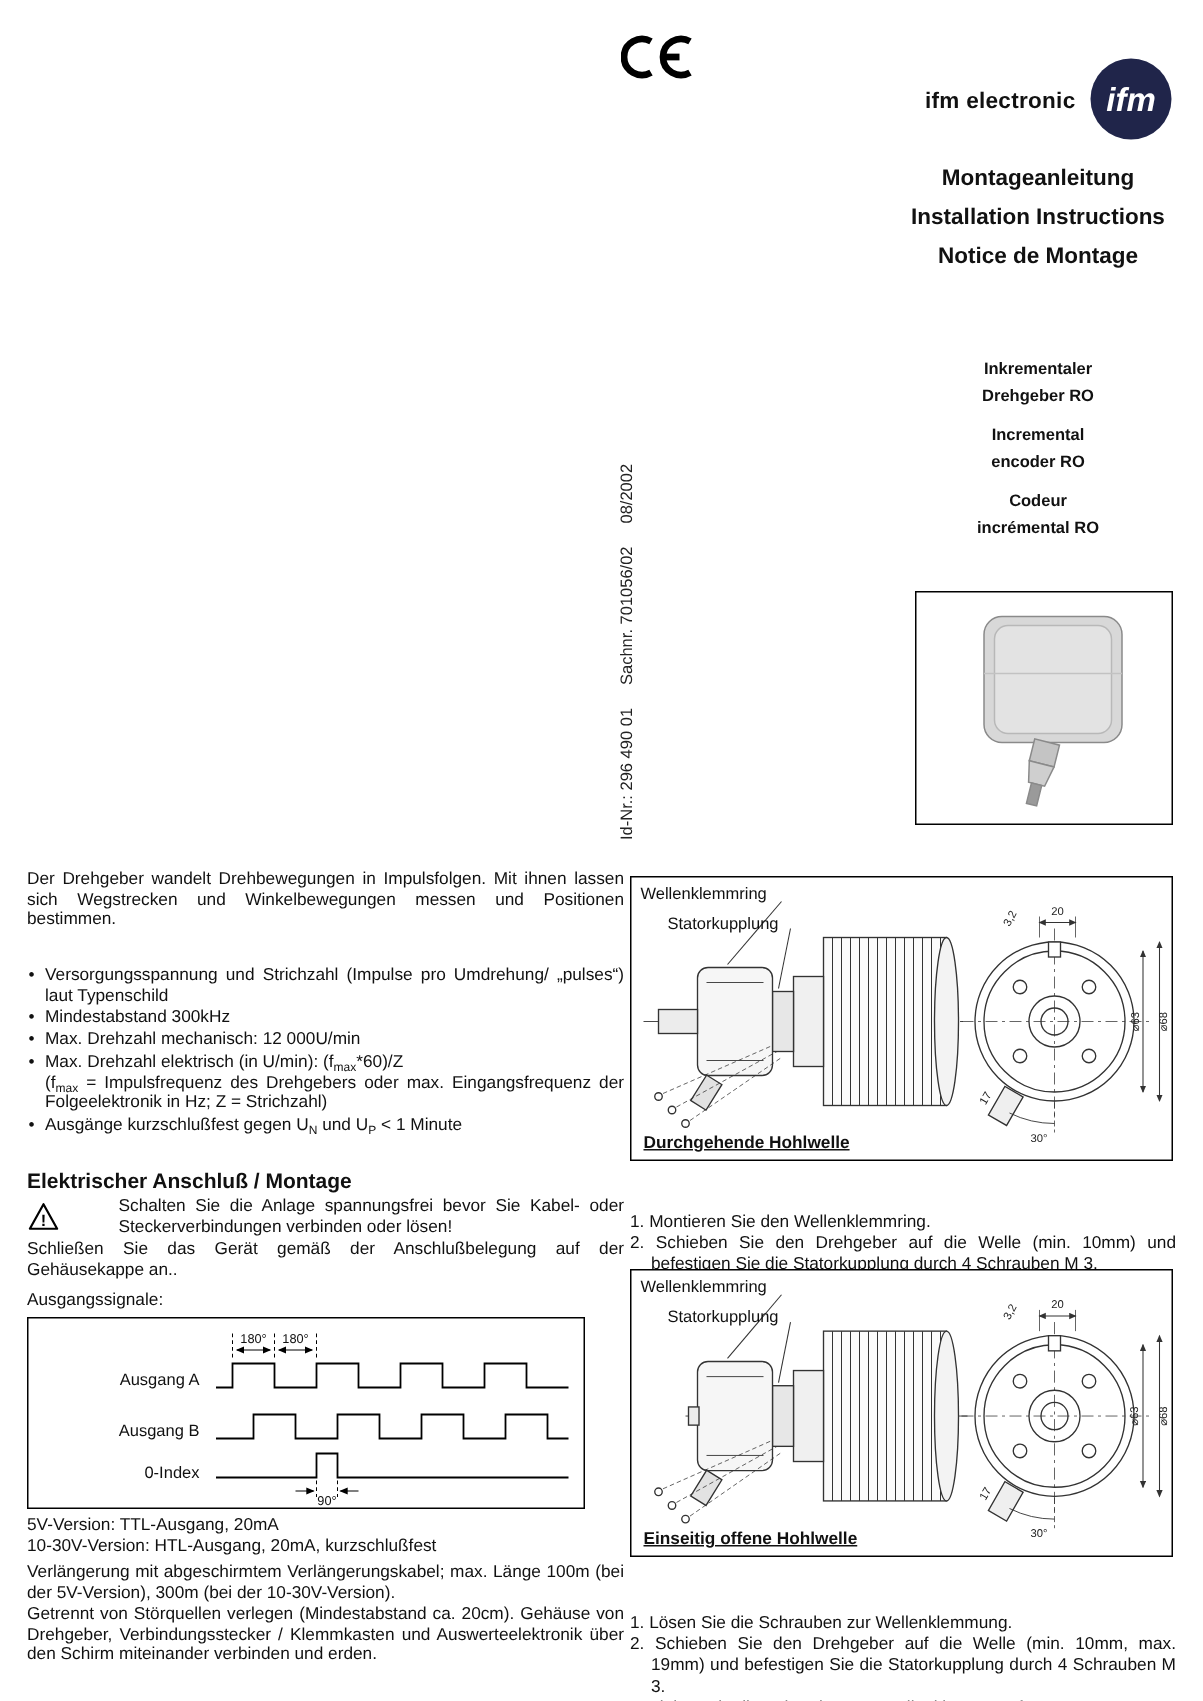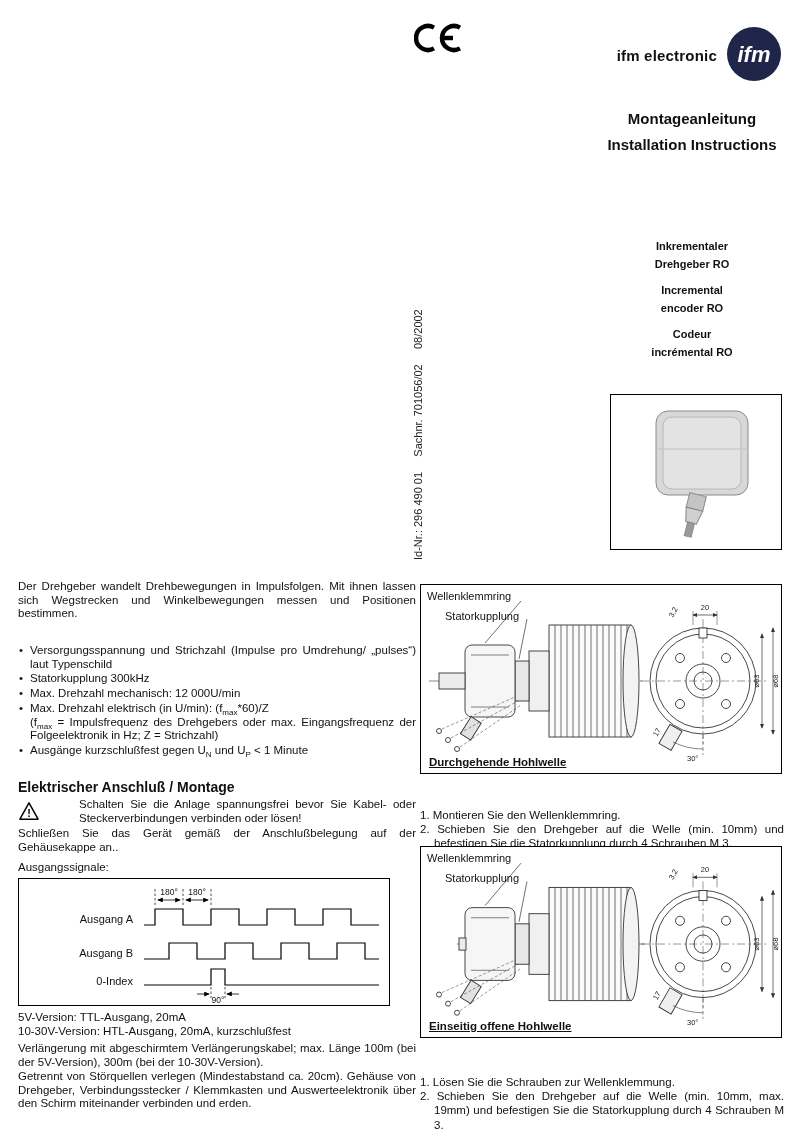--- a/index.html
+++ b/index.html
@@ -1,21 +1,21 @@
 <!DOCTYPE html>
 <html><head>
 <meta charset="utf-8">
 <style>
   * { margin:0; padding:0; box-sizing:border-box; }
   html,body { background:#fff; }
   body { font-family:"Liberation Sans", sans-serif; color:#111; }
   .page { position:relative; width:802px; height:1134px; background:#fff; overflow:hidden; margin:0 auto; }
   .abs { position:absolute; }
 
-  .brand { position:absolute; top:26px; right:20px; display:flex; align-items:flex-end; gap:9px; }
+  .brand { position:absolute; top:38px; right:20px; display:flex; align-items:flex-end; gap:9px; }
   .brand-name { font-size:15px; font-weight:bold; padding-bottom:18px; letter-spacing:0.2px; }
 
   .ce { position:absolute; left:414px; top:20px; width:52px; height:36px; }
 
   .titles { position:absolute; top:106px; left:586px; width:212px; text-align:center;
             font-size:15px; font-weight:bold; line-height:26px; }
 
   .product { position:absolute; top:237px; left:586px; width:212px; text-align:center;
              font-size:11px; font-weight:bold; line-height:18px; }
   .product .stanza { margin-bottom:8px; }
@@ -63,20 +63,21 @@
     <span class="brand-name">ifm electronic</span>
     <svg width="56" height="56" viewBox="0 0 56 56">
       <circle cx="28" cy="28" r="27" fill="#20254a"></circle>
       <text x="28" y="36" text-anchor="middle" font-size="22" font-weight="bold" font-style="italic" fill="#ffffff">ifm</text>
     </svg>
   </div>
 
   <div class="titles">
     <div>Montageanleitung</div>
     <div>Installation Instructions</div>
+    <div>Notice de Montage</div>
   </div>
 
   <div class="product">
     <div class="stanza">
       <div>Inkrementaler</div>
       <div>Drehgeber RO</div>
     </div>
     <div class="stanza">
       <div>Incremental</div>
       <div>encoder RO</div>
@@ -102,21 +103,21 @@
         </g>
       </g>
     </svg>
   </div>
 
 
   <div class="abs bodytxt" style="left:18px;top:580px;width:398px;">Der Drehgeber wandelt Drehbewegungen in Impulsfolgen. Mit ihnen lassen sich Wegstrecken und Winkelbewegungen messen und Positionen bestimmen.</div>
 
   <div class="abs bullets" style="left:18px;top:644px;width:398px;">
     <div class="bullet">Versorgungsspannung und Strichzahl (Impulse pro Umdrehung/ „pulses“) laut Typenschild</div>
-    <div class="bullet">Statorkupplung 300kHz</div>
+    <div class="bullet">Mindestabstand 300kHz</div>
     <div class="bullet">Max. Drehzahl mechanisch: 12 000U/min</div>
     <div class="bullet">
       <span>Max. Drehzahl elektrisch (in U/min): (f</span><sub>max</sub><span>*60)/Z</span><br>
       <span>(f</span><sub>max</sub><span> = Impulsfrequenz des Drehgebers oder max. Eingangsfrequenz der Folgeelektronik in Hz; Z = Strichzahl)</span>
     </div>
     <div class="bullet">
       <span>Ausgänge kurzschlußfest gegen U</span><sub>N</sub><span> und U</span><sub>P</sub><span> &lt; 1 Minute</span>
     </div>
   </div>
 

